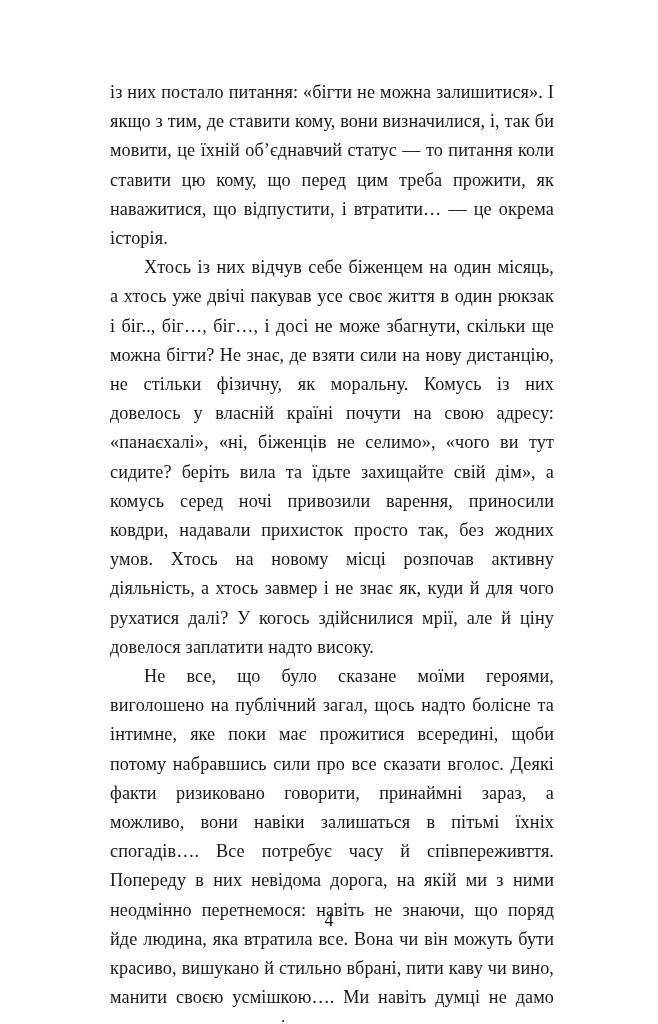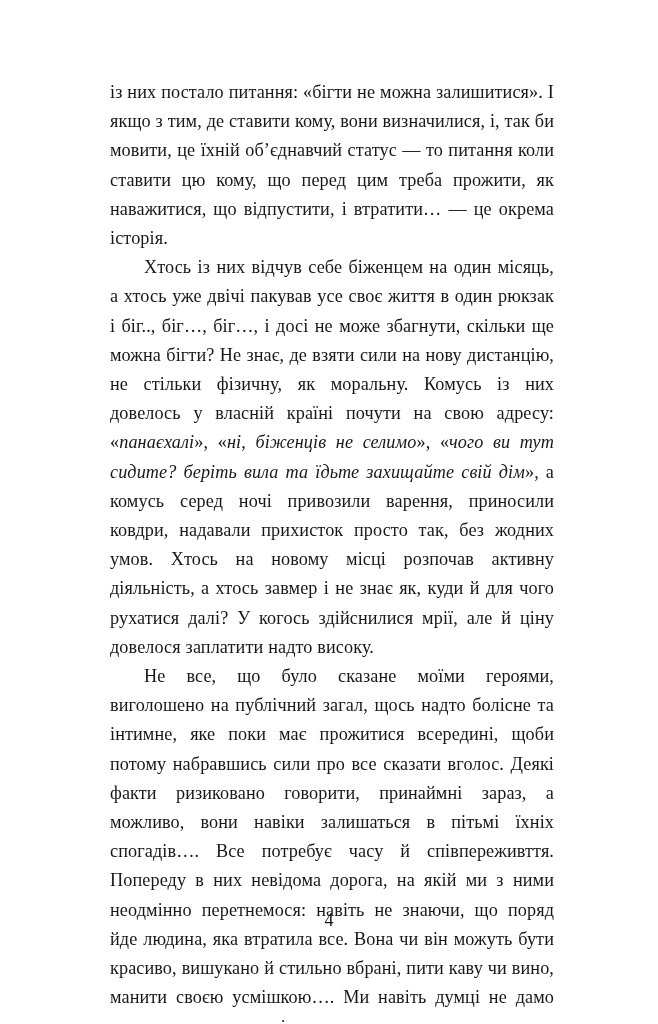--- a/index.html
+++ b/index.html
@@ -35,21 +35,20 @@
     line-height: 29.2px;
     letter-spacing: 0.1px;
     hyphens: manual;
     word-spacing: 0.2px;
     color: #18181a;
   }
   p.para.indent {
     text-indent: 34px;
   }
   .italic {
-    font-style: italic;
   }
   .page-number {
     position: absolute;
     left: 0;
     right: 0;
     top: 909px;
     text-align: center;
     font-size: 18px;
     line-height: 22px;
     color: #18181a;

